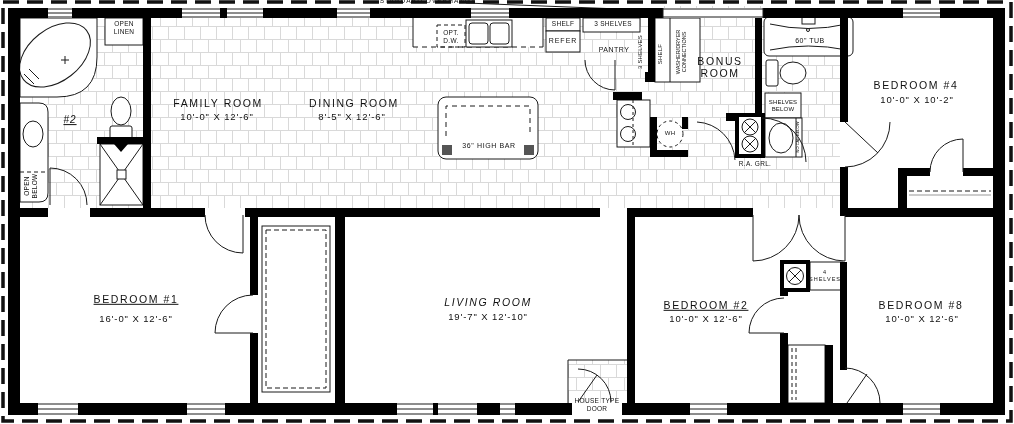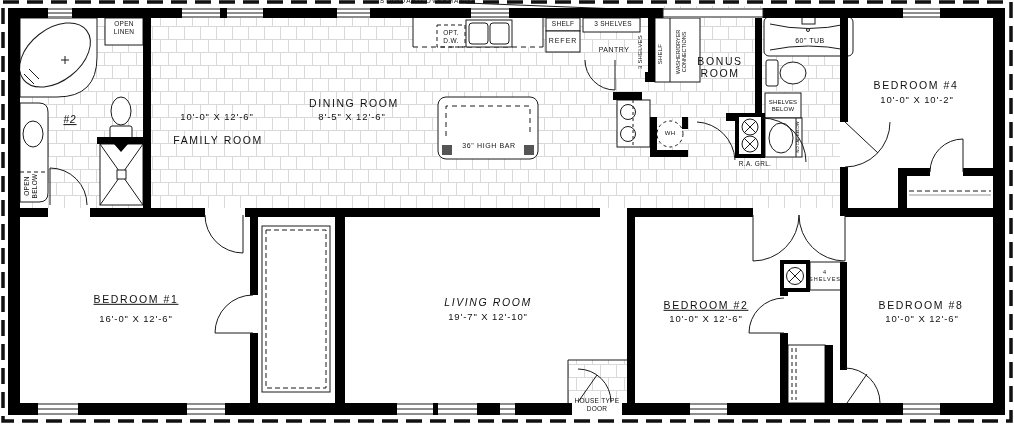--- a/index.html
+++ b/index.html
@@ -299,21 +299,21 @@
         </g>
     <g>
           <path d="M578,369 A33,33 0 0 1 611,402"></path>
           <line x1="578" y1="402" x2="597" y2="375"></line>
         </g>
   </g>
 </svg>
 
 <div class="lbl small" style="left:428px;top:1px;letter-spacing:1px;">STANDARD OVERHANGS</div>
 
-<div class="lbl room-name" style="left:218px;top:103px;margin-top:37px;">FAMILY ROOM</div>
+<div class="lbl room-name" style="left:218px;top:103px;">FAMILY ROOM</div>
 <div class="lbl room-dims" style="left:217px;top:117px;">10'-0" X 12'-6"</div>
 
 <div class="lbl room-name" style="left:354px;top:103px;">DINING ROOM</div>
 <div class="lbl room-dims" style="left:352px;top:117px;">8'-5" X 12'-6"</div>
 
 <div class="lbl room-name" style="left:684px;top:67px;margin-left:36px;">BONUS
 ROOM</div>
 
 <div class="lbl room-name" style="left:916px;top:85px;">BEDROOM #4</div>
 <div class="lbl room-dims" style="left:917px;top:100px;">10'-0" X 10'-2"</div>

